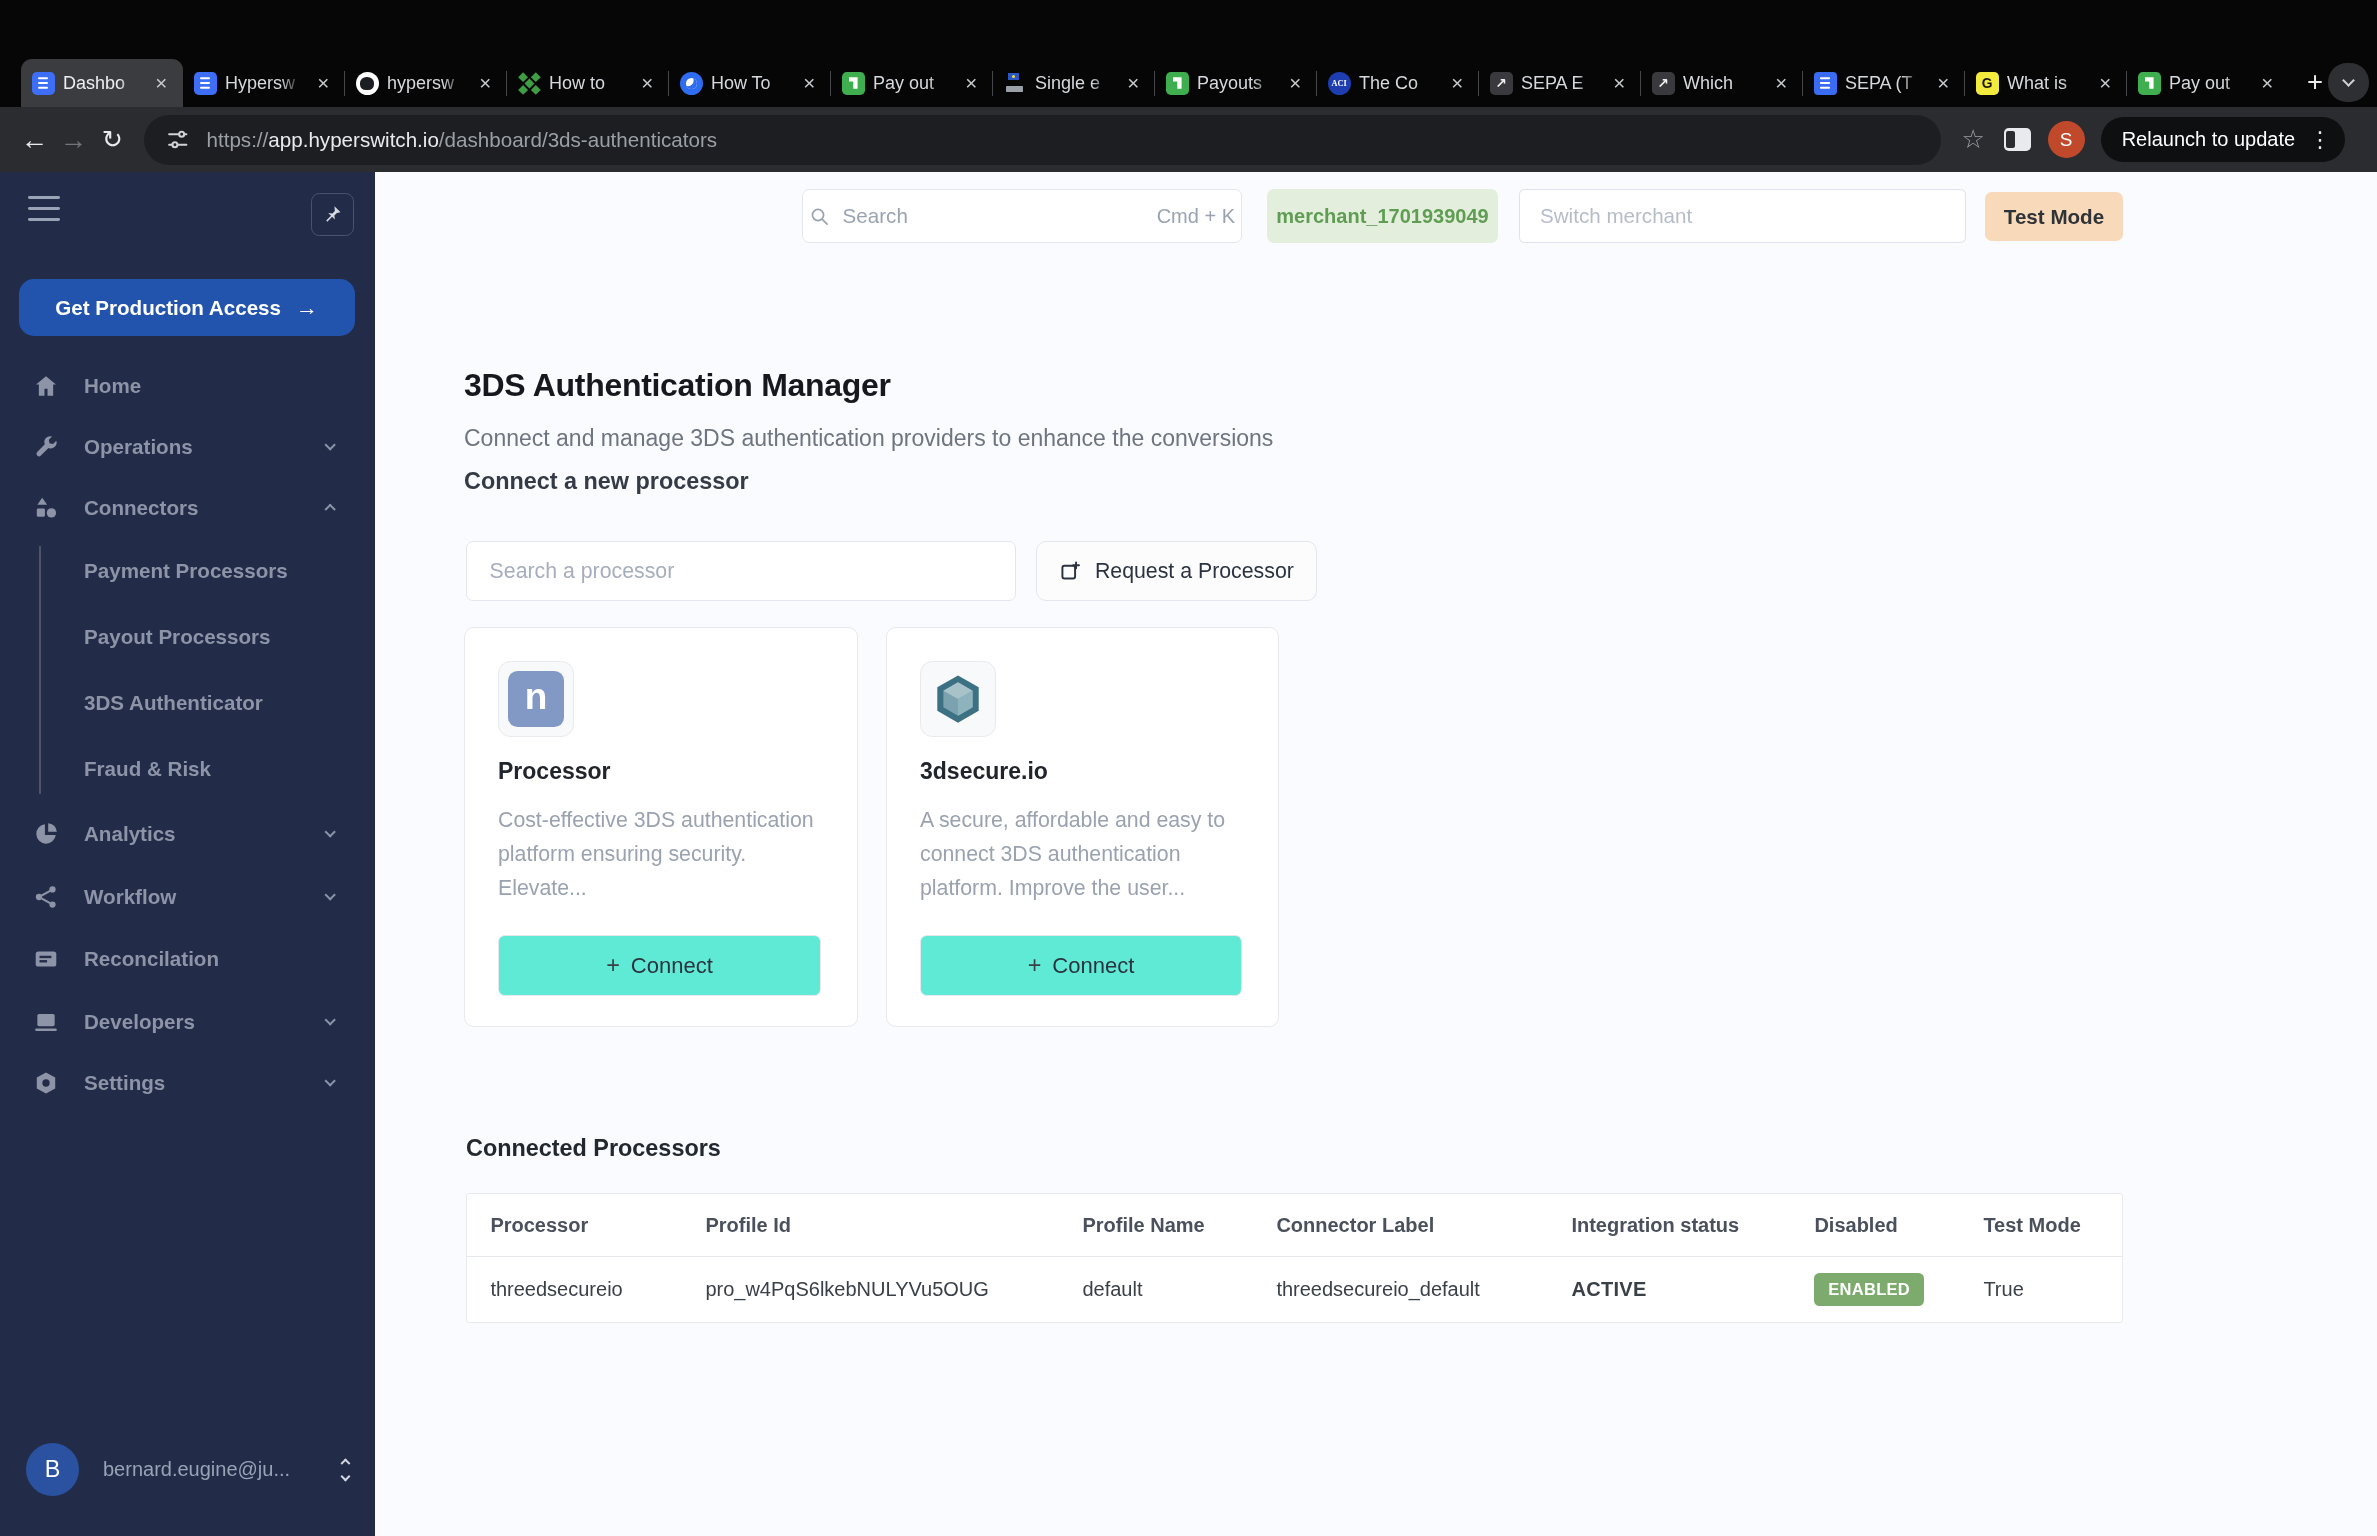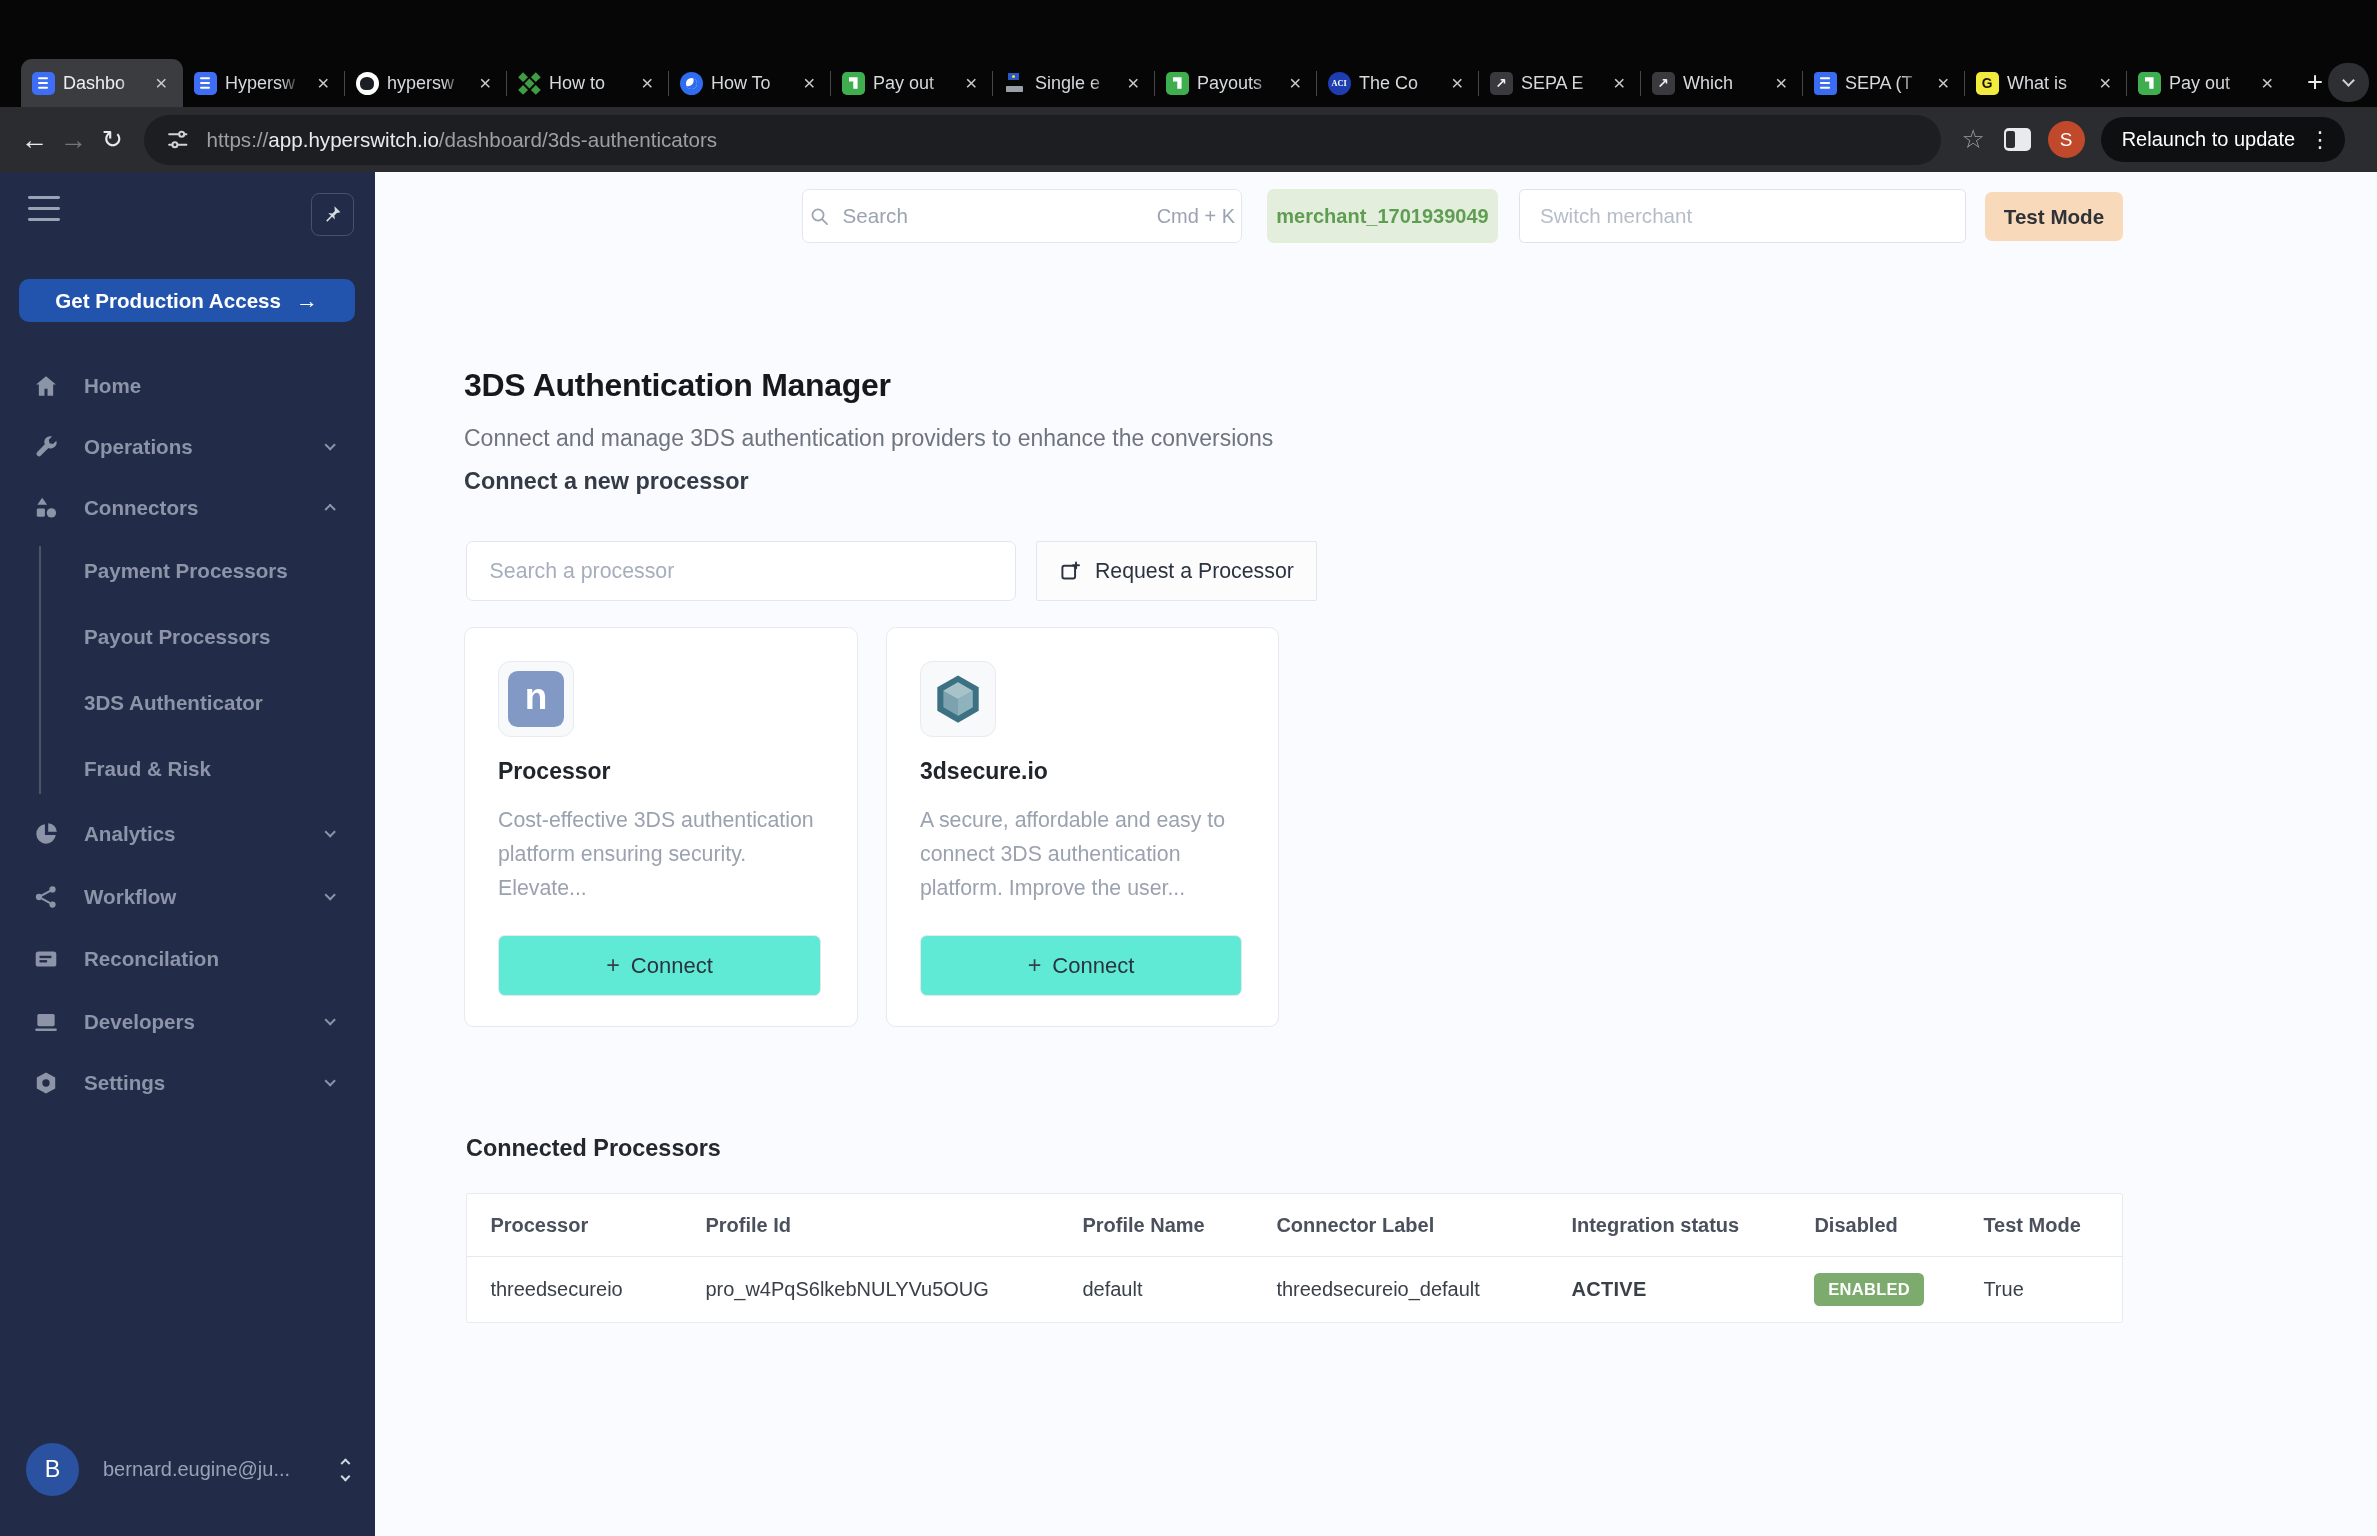--- a/index.html
+++ b/index.html
@@ -83,21 +83,21 @@
        display:flex;align-items:center;padding:0 13.8px 0 20.6px;color:#fff;font-size:20px;}
   .dots-v{margin-left:13.8px;color:#e9eaee;font-size:22px;} .dots-v::before{content:"\22EE";}
 
   
   .sidebar{position:absolute;left:0;top:172px;width:375px;height:1365px;background:#222c48;}
   .hamburger{position:absolute;left:27.5px;top:24px;width:32px;height:25px;
        display:flex;flex-direction:column;justify-content:space-between;}
   .hamburger i{display:block;height:2.8px;background:#9aa2b5;border-radius:1.4px;}
   .pin-btn{position:absolute;left:311px;top:20.6px;width:43px;height:43px;border-radius:8.3px;
        border:1.4px solid #47536f;display:flex;align-items:center;justify-content:center;}
-  .cta{position:absolute;left:18.6px;top:107px;width:336px;height:43px;border-radius:10px;
+  .cta{position:absolute;left:18.6px;top:107px;width:336px;height:57px;border-radius:15px;
        background:#2254ae;color:#fff;display:flex;align-items:center;justify-content:center;
        gap:15px;font-size:20.6px;font-weight:700;}
   .cta-arrow::before{content:"\2192";font-weight:400;font-size:22px;}
   .nav{position:absolute;left:0;top:183px;width:375px;}
   .nav-item{height:61px;display:flex;align-items:center;padding:0 41px 0 31px;color:#8d94a8;
        font-size:20.6px;font-weight:600;}
   .nav-item .ico{width:29px;height:29px;flex:none;margin-right:24px;display:flex;
        align-items:center;justify-content:center;}
   .nav-item .chevd{margin-left:auto;width:8.3px;height:8.3px;border-right:2.1px solid #8d94a8;
        border-bottom:2.1px solid #8d94a8;transform:rotate(45deg);margin-top:-2.8px;}
@@ -137,21 +137,21 @@
   .page-title{position:absolute;left:89px;top:193px;font-size:32px;line-height:41px;font-weight:700;
        color:#16181d;letter-spacing:-0.3px;}
   .page-sub{position:absolute;left:89px;top:253px;font-size:23px;color:#6e7480;}
   .section-title{position:absolute;left:89px;top:296px;font-size:23.4px;font-weight:700;color:#343b46;}
   .proc-search{position:absolute;left:91px;top:369px;width:550px;height:60px;background:#fff;
        border:1.4px solid #e3e6ee;border-radius:6.9px;display:flex;align-items:center;padding:0 20.6px;}
   .proc-search input{flex:1;border:none;outline:none;font-size:21.3px;background:transparent;
        font-family:inherit;color:#333;min-width:0;}
   .proc-search input::placeholder{color:#a6adbc;}
   .request-btn{position:absolute;left:661px;top:369px;width:281px;height:60px;background:#fcfcfd;
-       border:1.4px solid #e3e6ee;border-radius:2px;display:flex;align-items:center;justify-content:center;
+       border:1.4px solid #e3e6ee;border-radius:10px;display:flex;align-items:center;justify-content:center;
        gap:12.4px;color:#2b3340;font-size:21.3px;font-weight:500;}
   .card{position:absolute;top:455px;height:400px;background:#fff;border:1.4px solid #e7e9ef;
        border-radius:9.6px;padding:33px;}
   .card-netcetera{left:89px;width:394px;}
   .card-3ds{left:511px;width:393px;}
   .logo-tile{width:76px;height:76px;border-radius:12.4px;background:#f8f9fb;border:1.4px solid #e9eaee;
        display:flex;align-items:center;justify-content:center;}
   .nc-logo{width:56px;height:56px;border-radius:9.6px;background:#8299c5;color:#fff;font-size:37px;
        font-weight:700;display:flex;align-items:center;justify-content:center;padding-bottom:4.1px;}
   .card-title{margin-top:20.6px;font-size:23px;font-weight:600;color:#20242b;}

